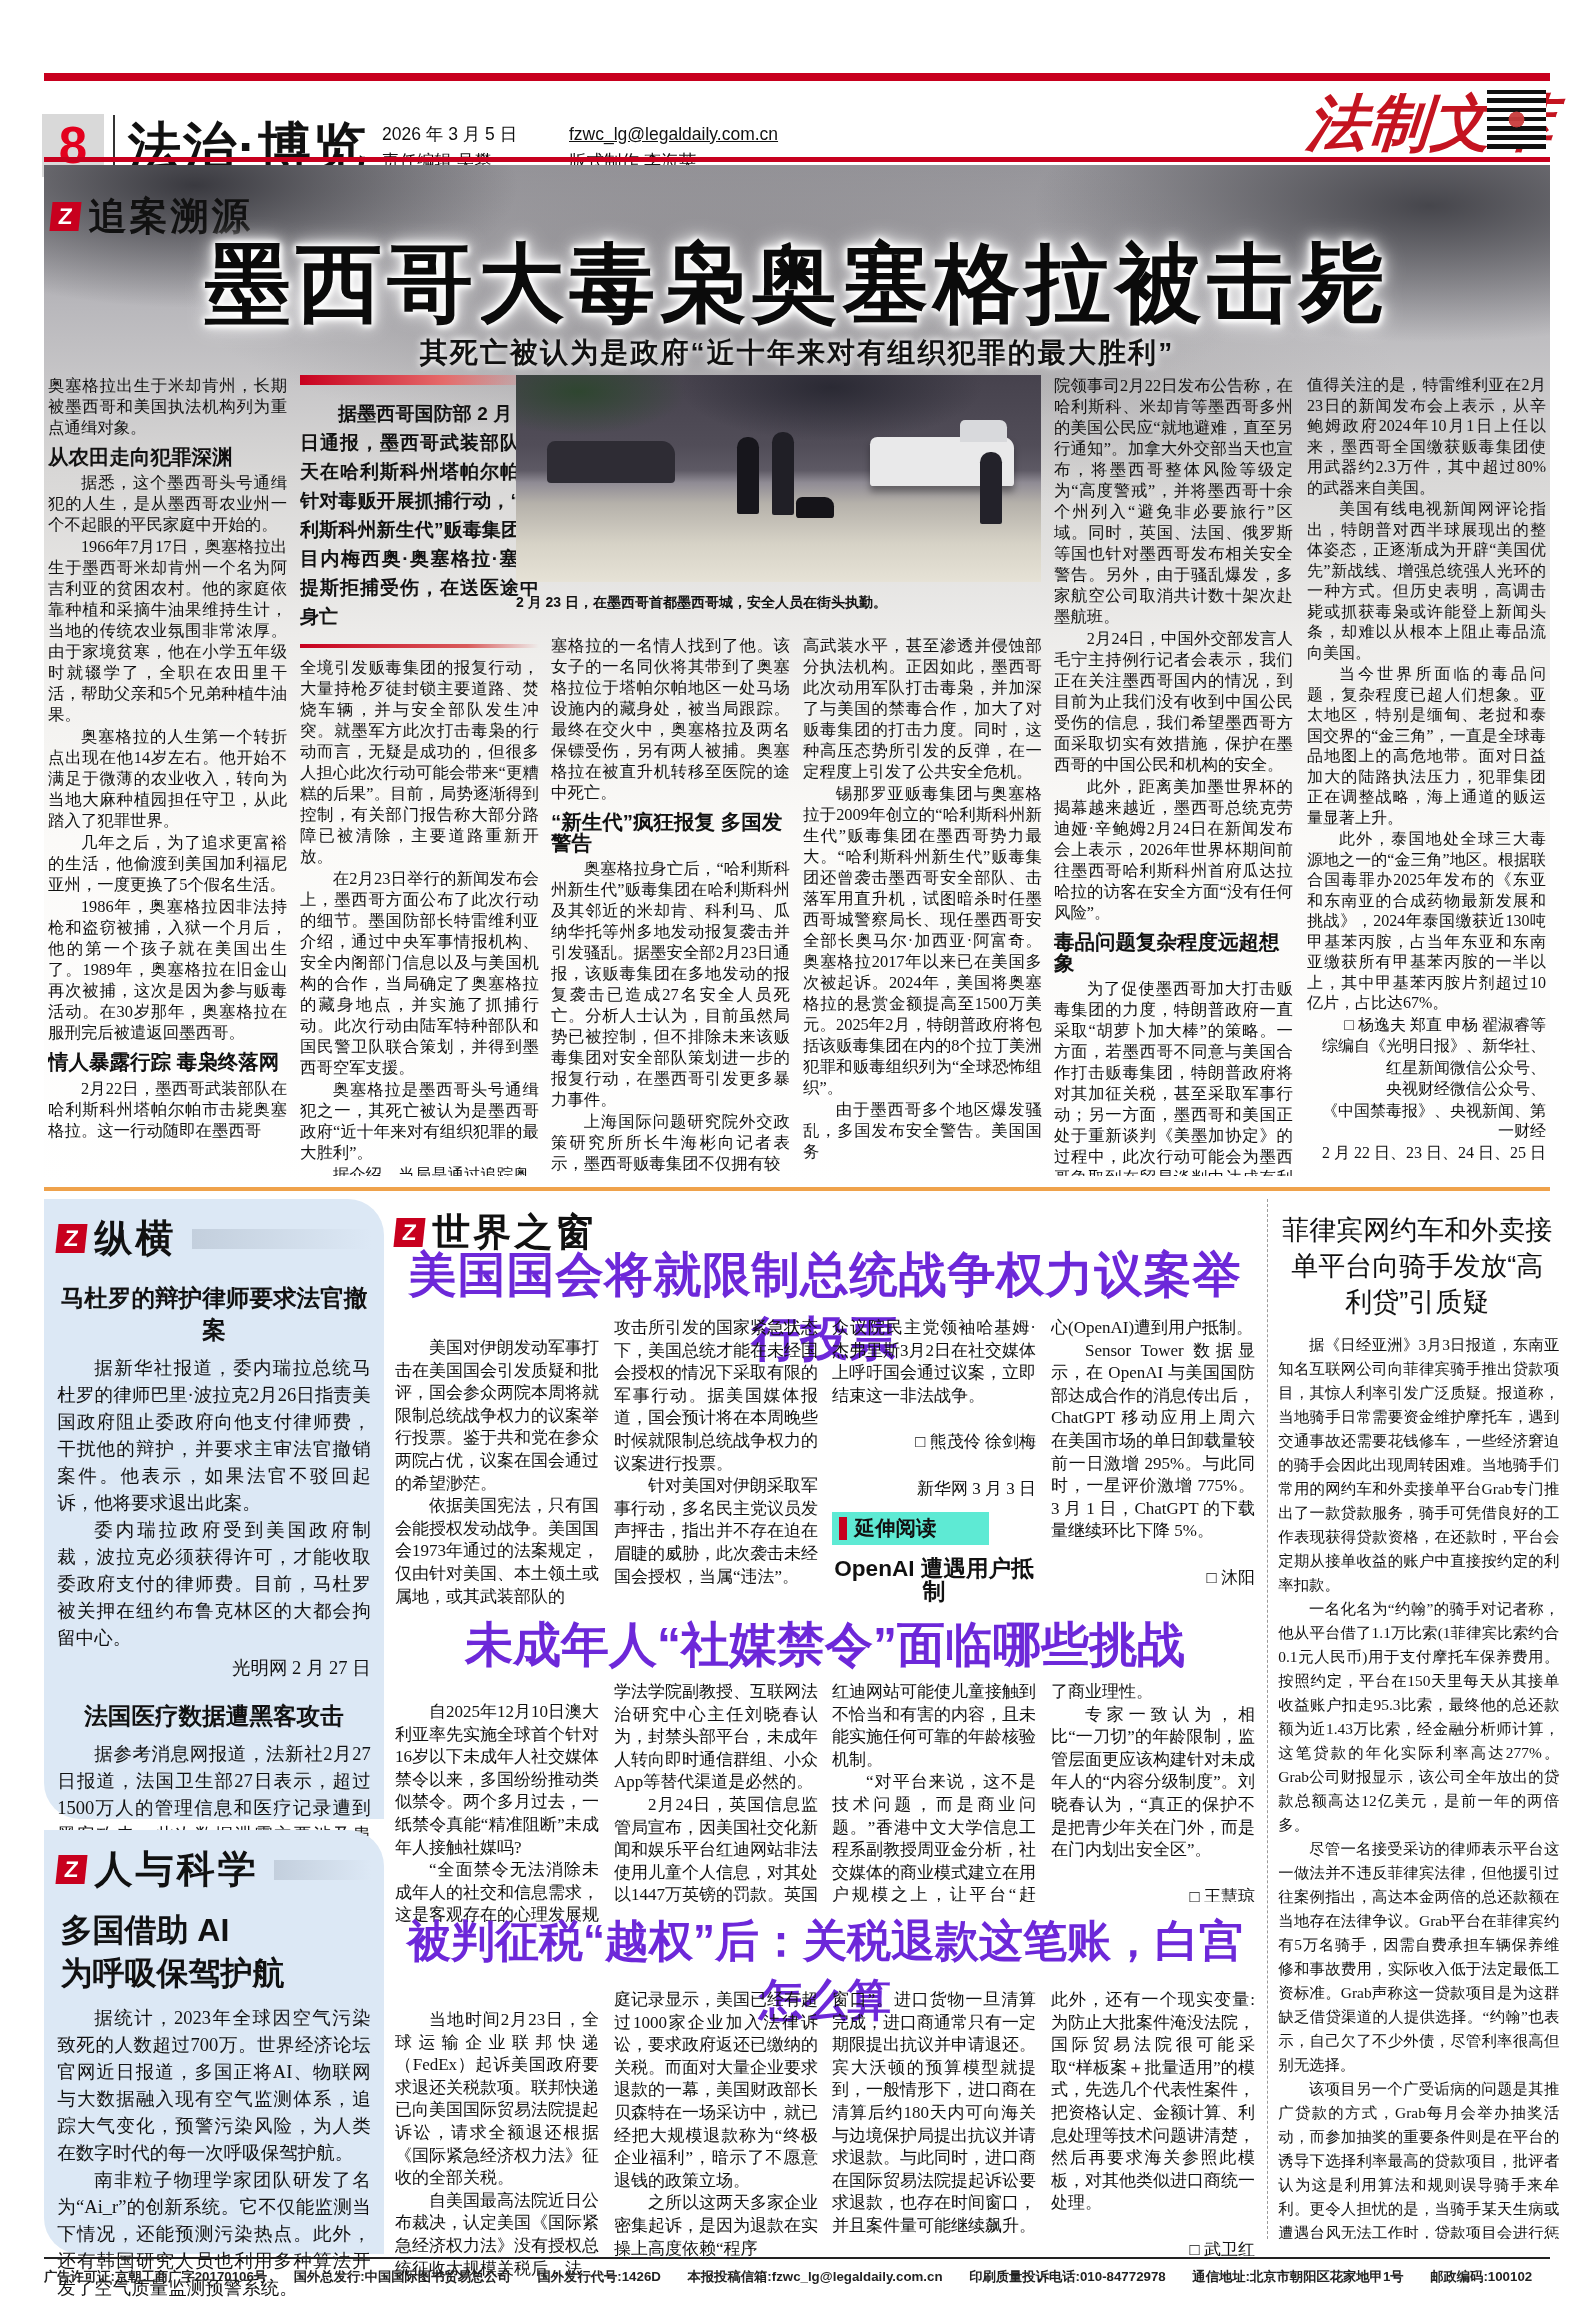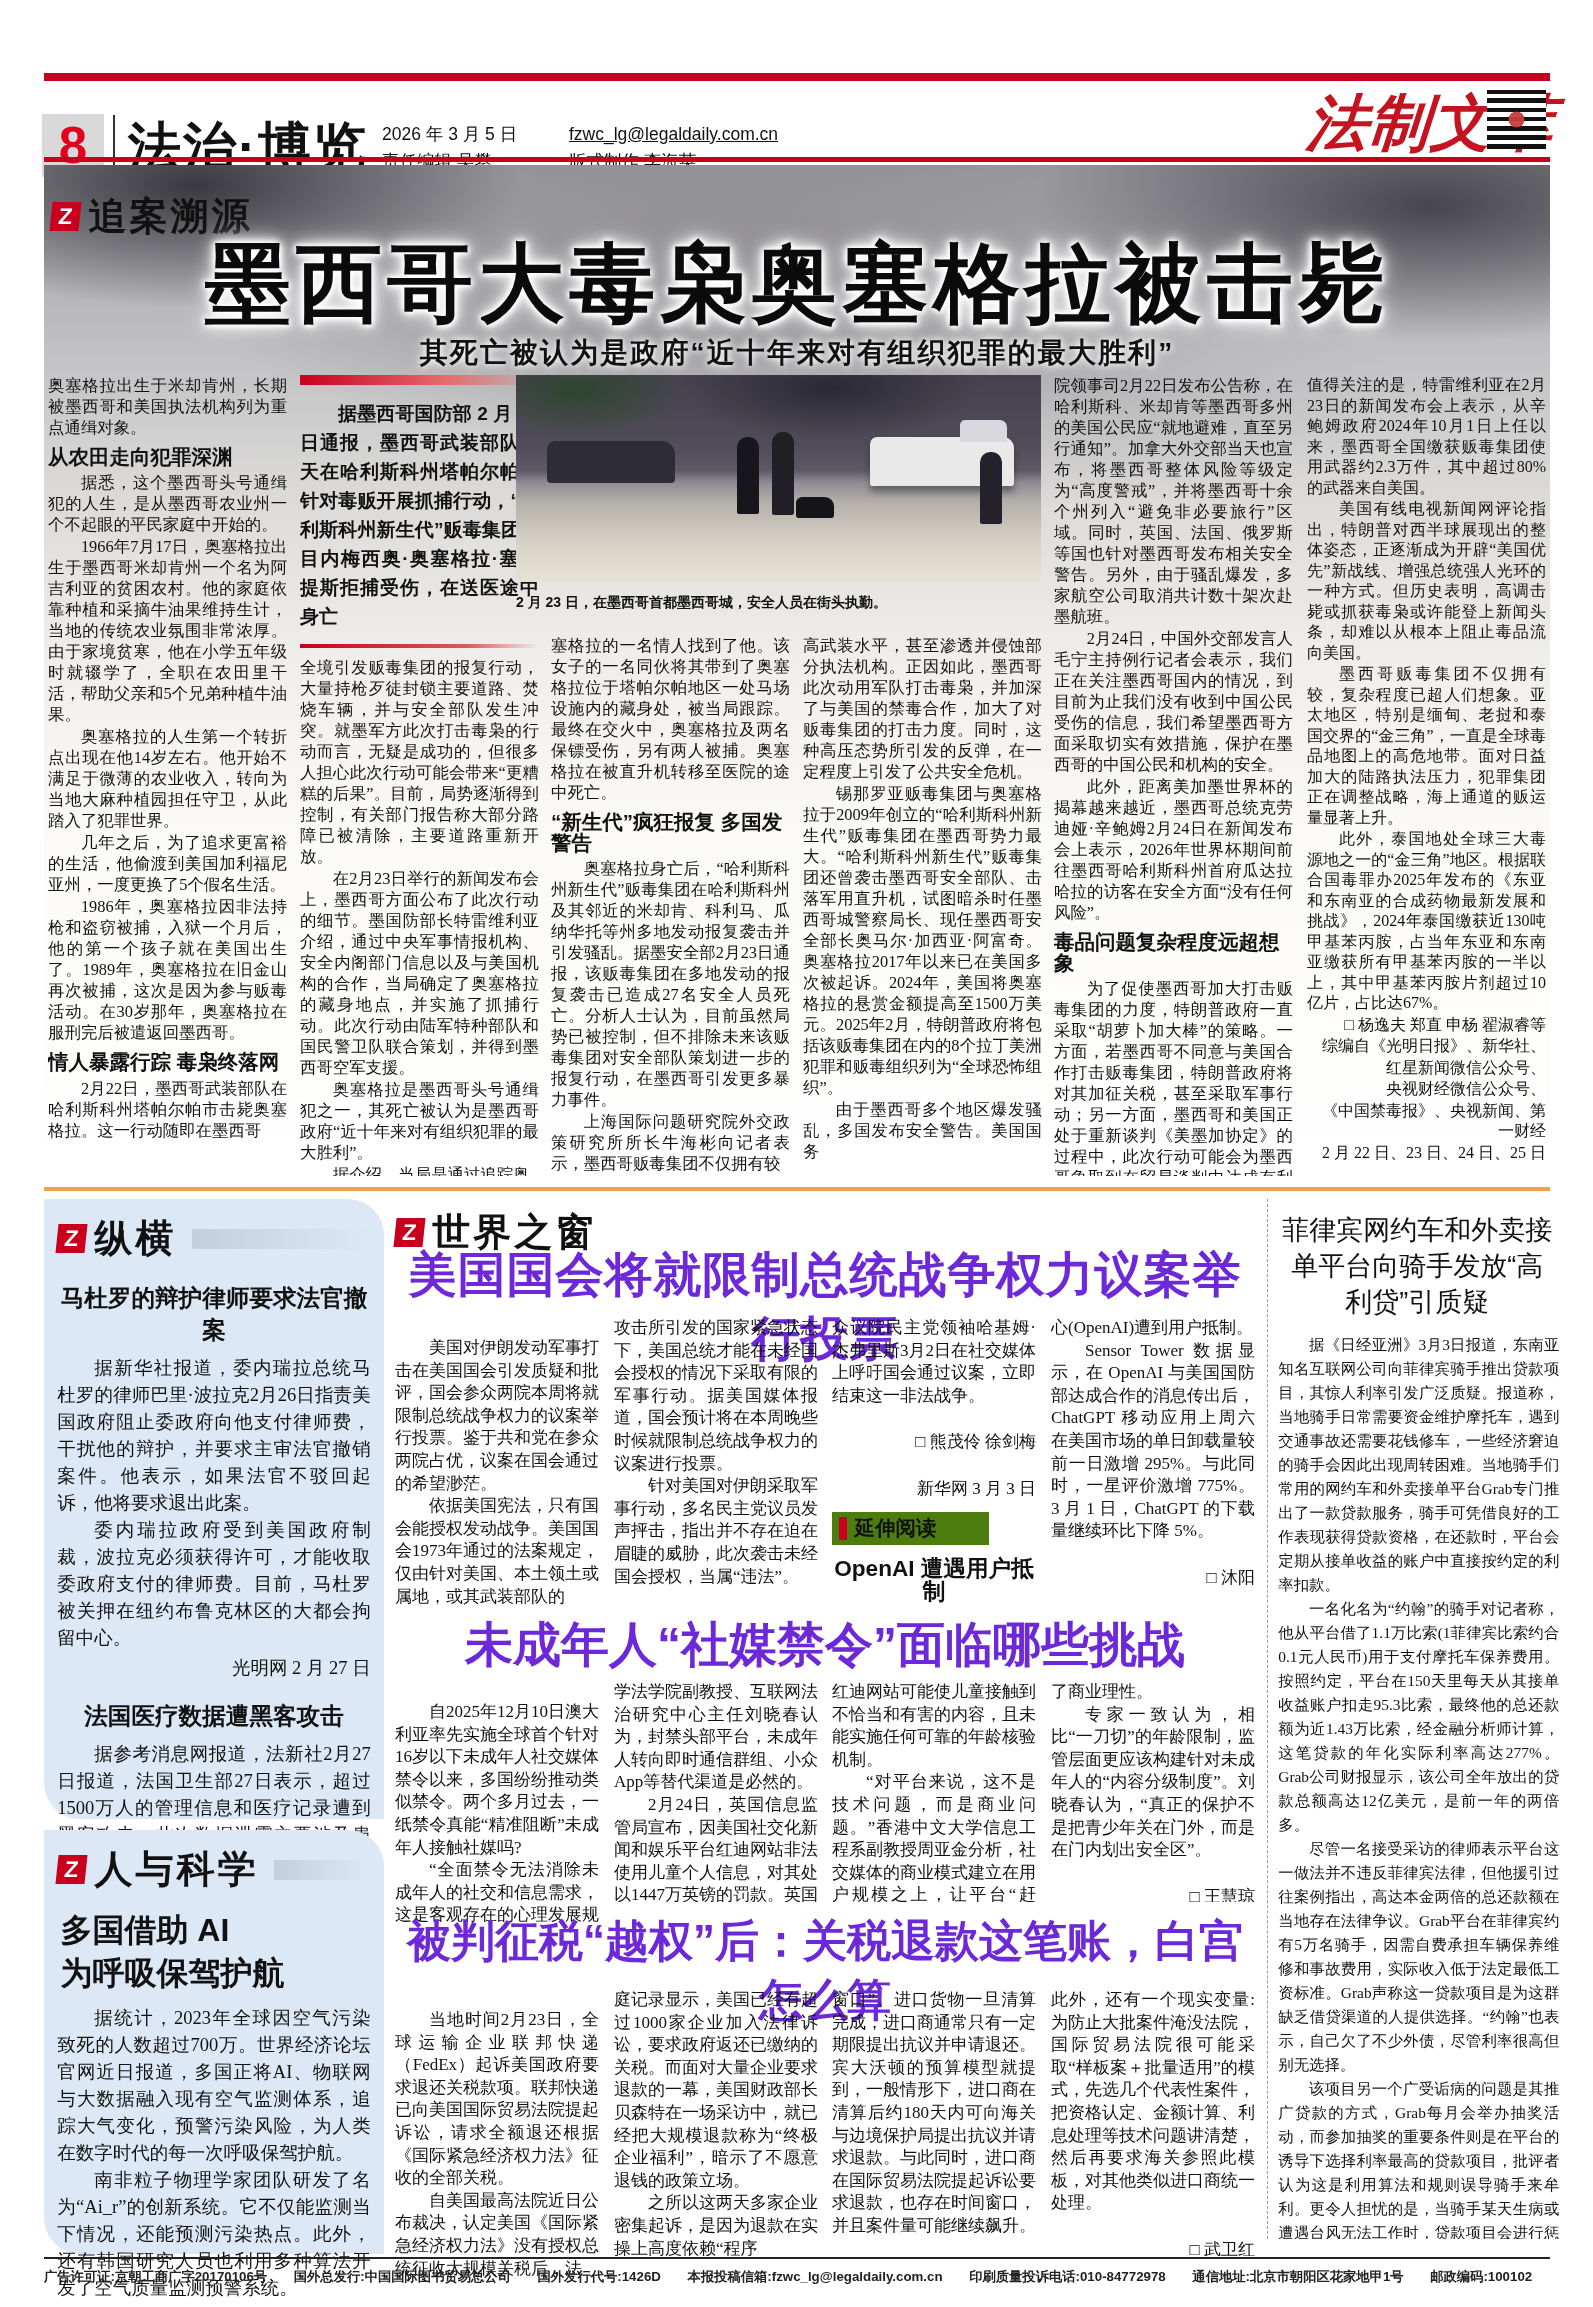--- a/index.html
+++ b/index.html
@@ -89,21 +89,21 @@
   .mid-headline{position:absolute;width:860px;text-align:center;font-weight:bold;
      font-family:"Liberation Sans","DejaVu Sans",sans-serif;color:#6d28d9;}
   #s1-headline{top:44px;font-size:48px;letter-spacing:1px;}
   #s2-headline{top:414px;font-size:48px;}
   #s3-headline{top:713px;font-size:44px;}
   .mcol{position:absolute;width:204px;font-size:17px;line-height:22.6px;text-align:justify;overflow:hidden;}
   .mc1{left:0;margin-top:20px;} .mc2{left:219px;} .mc3{left:437px;} .mc4{left:656px;}
   .s1col{top:118px;height:287px;}
   .s2col{top:482px;height:221px;}
   .s3col{top:790px;height:267px;}
-  #ext-box{margin-top:11.3px;background:#4d7c0f;padding:5.1px 7.2px;display:flex;align-items:center;gap:7.2px;width:70%;}
+  #ext-box{margin-top:11.3px;background:#5eead4;padding:5.1px 7.2px;display:flex;align-items:center;gap:7.2px;width:70%;}
   #ext-box .redbar{width:8.2px;height:22.6px;background:#c8001e;}
   #ext-box .ext-label{font-family:"Liberation Sans",sans-serif;font-weight:bold;font-size:20.5px;}
   .ext-title{font-family:"Liberation Sans",sans-serif;font-weight:bold;font-size:22.6px;text-align:center;margin:13.3px 0 9.2px 0;}
   
   #grab{left:1267px;top:1199px;width:281px;height:1040px;border-left:1.5px dashed #9a9a9a;padding-left:10.3px;overflow:hidden;}
   #grab-headline{font-family:"Liberation Sans",sans-serif;font-weight:normal;font-size:27px;line-height:36px;text-align:center;margin:13.3px 3.1px 12.3px 0;}
   #grab-body{font-size:15.4px;line-height:24px;text-align:justify;}
   
   #footer-rule{left:44px;top:2257px;width:1506px;height:1.5px;background:#222;}
   #footer{left:44px;top:2268px;width:1506px;display:flex;gap:19.5px;align-items:flex-start;
@@ -191,21 +191,21 @@
     <div class="ncol" style="left:1010px;top:210px;height:801px;">
         <div class="t-c">院领事司2月22日发布公告称，在哈利斯科、米却肯等墨西哥多州的美国公民应“就地避难，直至另行通知”。加拿大外交部当天也宣布，将墨西哥整体风险等级定为“高度警戒”，并将墨西哥十余个州列入“避免非必要旅行”区域。同时，英国、法国、俄罗斯等国也针对墨西哥发布相关安全警告。另外，由于骚乱爆发，多家航空公司取消共计数十架次赴墨航班。</div>
         <div class="t-p">2月24日，中国外交部发言人毛宁主持例行记者会表示，我们正在关注墨西哥国内的情况，到目前为止我们没有收到中国公民受伤的信息，我们希望墨西哥方面采取切实有效措施，保护在墨西哥的中国公民和机构的安全。</div>
         <div class="t-p">此外，距离美加墨世界杯的揭幕越来越近，墨西哥总统克劳迪娅·辛鲍姆2月24日在新闻发布会上表示，2026年世界杯期间前往墨西哥哈利斯科州首府瓜达拉哈拉的访客在安全方面“没有任何风险”。</div>
         <div class="t-h">毒品问题复杂程度远超想象</div>
         <div class="t-p">为了促使墨西哥加大打击贩毒集团的力度，特朗普政府一直采取“胡萝卜加大棒”的策略。一方面，若墨西哥不同意与美国合作打击贩毒集团，特朗普政府将对其加征关税，甚至采取军事行动；另一方面，墨西哥和美国正处于重新谈判《美墨加协定》的过程中，此次行动可能会为墨西哥争取到在贸易谈判中达成有利协议的机会。</div>
       </div>
     <div class="ncol" style="left:1263px;top:210px;height:801px;font-size:16px;line-height:20.5px;">
         <div class="t-c">值得关注的是，特雷维利亚在2月23日的新闻发布会上表示，从辛鲍姆政府2024年10月1日上任以来，墨西哥全国缴获贩毒集团使用武器约2.3万件，其中超过80%的武器来自美国。</div>
         <div class="t-p">美国有线电视新闻网评论指出，特朗普对西半球展现出的整体姿态，正逐渐成为开辟“美国优先”新战线、增强总统强人光环的一种方式。但历史表明，高调击毙或抓获毒枭或许能登上新闻头条，却难以从根本上阻止毒品流向美国。</div>
-        <div class="t-p">墨西哥贩毒集团不仅拥有较，复杂程度已超人们想象。亚太地区，特别是缅甸、老挝和泰国交界的“金三角”，一直是全球毒品地图上的高危地带。面对日益加大的陆路执法压力，犯罪集团正在调整战略，海上通道的贩运量显著上升。</div>
+        <div class="t-p">当今世界所面临的毒品问题，复杂程度已超人们想象。亚太地区，特别是缅甸、老挝和泰国交界的“金三角”，一直是全球毒品地图上的高危地带。面对日益加大的陆路执法压力，犯罪集团正在调整战略，海上通道的贩运量显著上升。</div>
         <div class="t-p">此外，泰国地处全球三大毒源地之一的“金三角”地区。根据联合国毒罪办2025年发布的《东亚和东南亚的合成药物最新发展和挑战》，2024年泰国缴获近130吨甲基苯丙胺，占当年东亚和东南亚缴获所有甲基苯丙胺的一半以上，其中甲基苯丙胺片剂超过10亿片，占比达67%。</div>
         <div class="t-by">□ 杨逸夫 郑直 申杨 翟淑睿等</div>
         <div class="t-by">综编自《光明日报》、新华社、</div>
         <div class="t-by">红星新闻微信公众号、</div>
         <div class="t-by">央视财经微信公众号、</div>
         <div class="t-by">《中国禁毒报》、央视新闻、第一财经</div>
         <div class="t-by">2 月 22 日、23 日、24 日、25 日</div>
       </div>
   </div>
 

